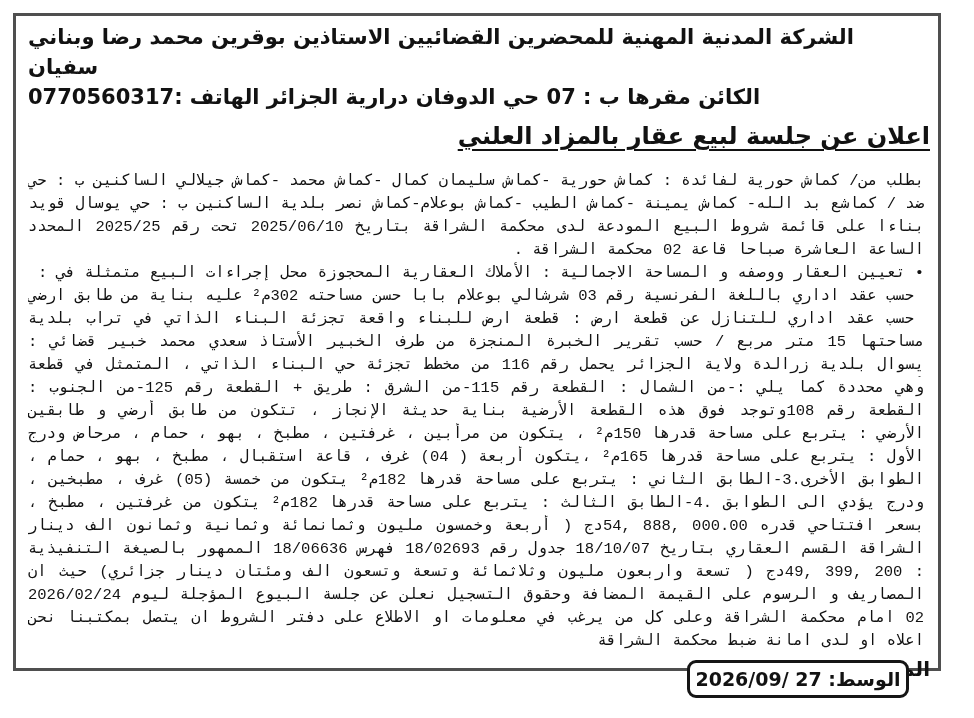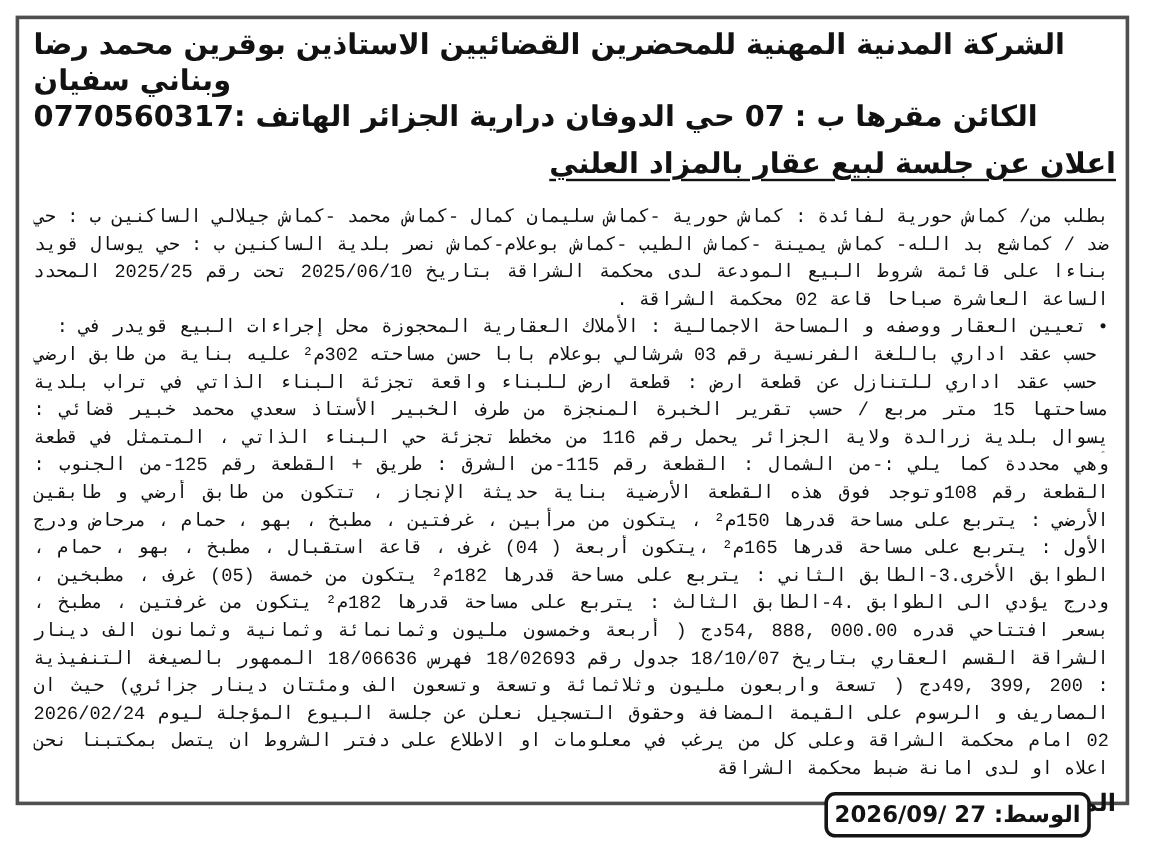--- a/index.html
+++ b/index.html
@@ -8,21 +8,21 @@
     font-family:"DejaVu Sans", sans-serif; color:var(--txt,#121212);
     overflow:hidden;
   }
   .frame {
     position:absolute; left:13px; top:13px; width:928px; height:658px;
     box-sizing:border-box; border:3px solid var(--frame,#4f4f4f);
     background:#fff; padding:4px 8px 0 8px;
   }
   .hdr {
     direction:rtl; text-align:left; font-weight:bold;
-    font-size:24px; line-height:30px; padding:2px 8px 0 4px;
+    font-size:21px; line-height:30px; padding:2px 8px 0 4px;
     letter-spacing:-0.2px;
   }
   .title {
     direction:rtl; text-align:right; font-weight:bold; font-size:24px;
     line-height:34px; margin-top:7px;
     text-decoration:underline; text-underline-offset:5px; text-decoration-thickness:2px;
   }
   .bodytxt {
     direction:rtl; margin-top:17px; padding:0 6px 0 4px;
     font-size:15.5px; line-height:23px;
@@ -53,21 +53,21 @@
       <div>الكائن مقرها ب : 07 حي الدوفان درارية الجزائر الهاتف :0770560317</div>
     </div>
 
     <div class="title">اعلان عن جلسة لبيع عقار بالمزاد العلني</div>
 
     <div class="bodytxt">
       <div class="line jl">بطلب من/ كماش حورية لفائدة : كماش حورية -كماش سليمان كمال -كماش محمد -كماش جيلالي الساكنين ب : حي يوسال قويدر زرالدة</div>
       <div class="line rl">ضد / كماشع بد الله- كماش يمينة -كماش الطيب -كماش بوعلام-كماش نصر بلدية الساكنين ب : حي يوسال قويدر زرالدة .</div>
       <div class="line jl">بناءا على قائمة شروط البيع  المودعة لدى محكمة الشراقة بتاريخ 2025/06/10 تحت رقم 2025/25   المحدد لجلسة البيوع ليوم 2025/11/11 على</div>
       <div class="line rl">الساعة العاشرة صباحا  قاعة 02 محكمة الشراقة .</div>
-      <div class="line rl">•  تعيين العقار ووصفه و المساحة الاجمالية : الأملاك العقارية المحجوزة محل إجراءات البيع قويدر في :</div>
+      <div class="line rl">•  تعيين العقار ووصفه و المساحة الاجمالية : الأملاك العقارية المحجوزة محل إجراءات البيع متمثلة في :</div>
       <div class="line jl ind">حسب عقد اداري باللغة الفرنسية رقم 03 شرشالي بوعلام بابا حسن  مساحته  302م² عليه بناية من طابق ارضي مساحته 35, 75م²</div>
       <div class="line jl ind">حسب عقد اداري للتنازل عن قطعة ارض : قطعة ارض للبناء واقعة تجزئة البناء الذاتي في تراب بلدية زرالدة دائرة زرالدة ولاية تيبازة تبلغ</div>
       <div class="line jl">مساحتها 15 متر مربع / حسب  تقرير الخبرة المنجزة من طرف الخبير الأستاذ سعدي محمد  خبير قضائي : العقار محل النزاع الكائن بحي</div>
       <div class="line jl">يسوال بلدية زرالدة ولاية الجزائر يحمل رقم 116 من مخطط تجزئة حي البناء الذاتي ، المتمثل في قطعة أرض للبناء ذات مساحة قدرها 150م²</div>
       <div class="line jl">وهي محددة كما يلي :-من الشمال : القطعة رقم 115-من الشرق : طريق + القطعة رقم 125-من الجنوب : القطعة رقم 117-من الغرب : طريق +</div>
       <div class="line jl">القطعة رقم 108وتوجد فوق هذه القطعة الأرضية بناية حديثة الإنجاز ، تتكون من طابق أرضي و طابقين علويين و سطح مفصلة كما يلي:1-الطابق</div>
       <div class="line jl">الأرضي : يتربع على مساحة قدرها 150م² ، يتكون من مرأبين ، غرفتين ، مطبخ ، بهو ، حمام ، مرحاض ودرج يؤدي الى الطوابق العلوية .2-الطابق</div>
       <div class="line jl">الأول : يتربع على مساحة قدرها 165م² ،يتكون أربعة ( 04) غرف ، قاعة استقبال ، مطبخ ، بهو ، حمام ، مرحاض ، شرفة ودرج مشترك يؤدي الى</div>
       <div class="line jl">الطوابق الأخرى.3-الطابق الثاني : يتربع على مساحة قدرها 182م² يتكون من خمسة (05) غرف ، مطبخين ، بهو ، حمامين ، مرحاض ، شرفتين</div>
       <div class="line jl">ودرج يؤدي الى الطوابق .4-الطابق الثالث : يتربع على مساحة قدرها 182م² يتكون من غرفتين ، مطبخ ، حمام ، سطح ودرج يؤدي الى الطوابق.</div>

